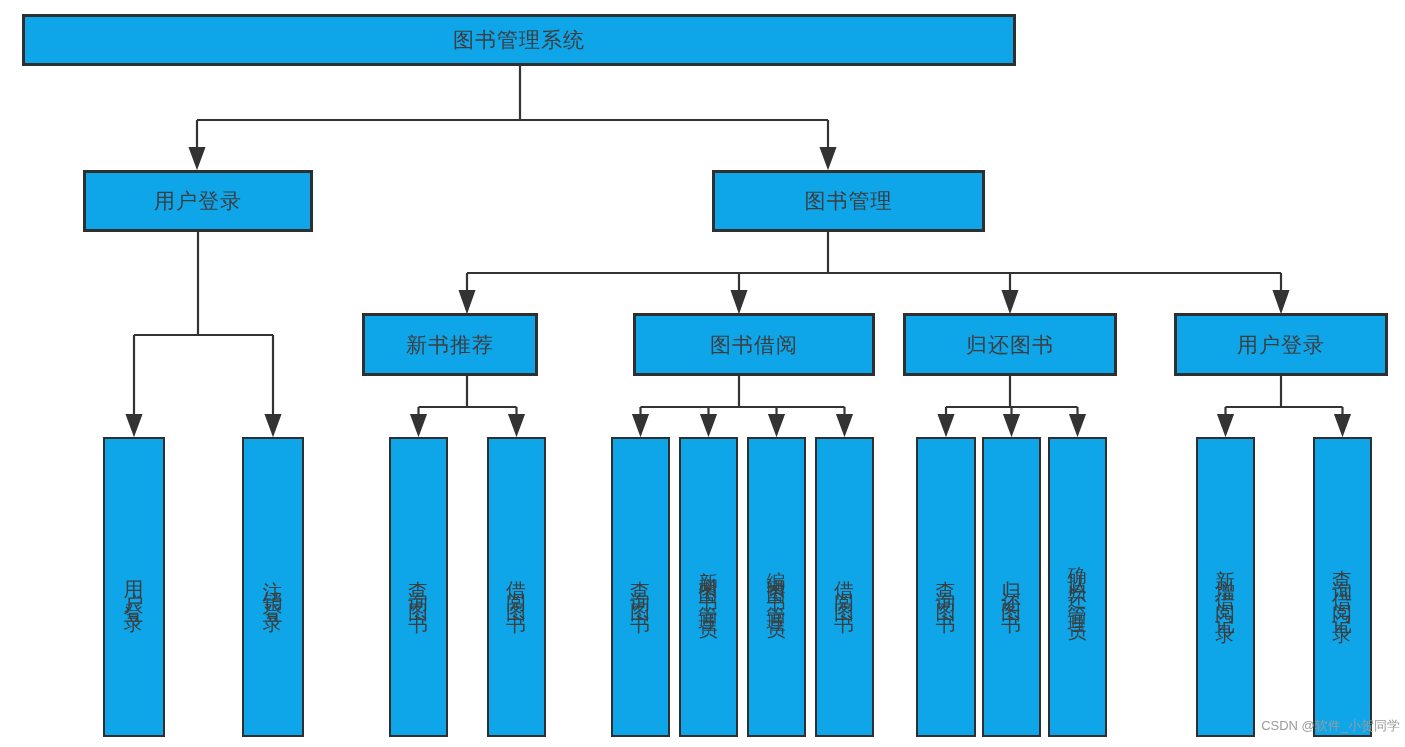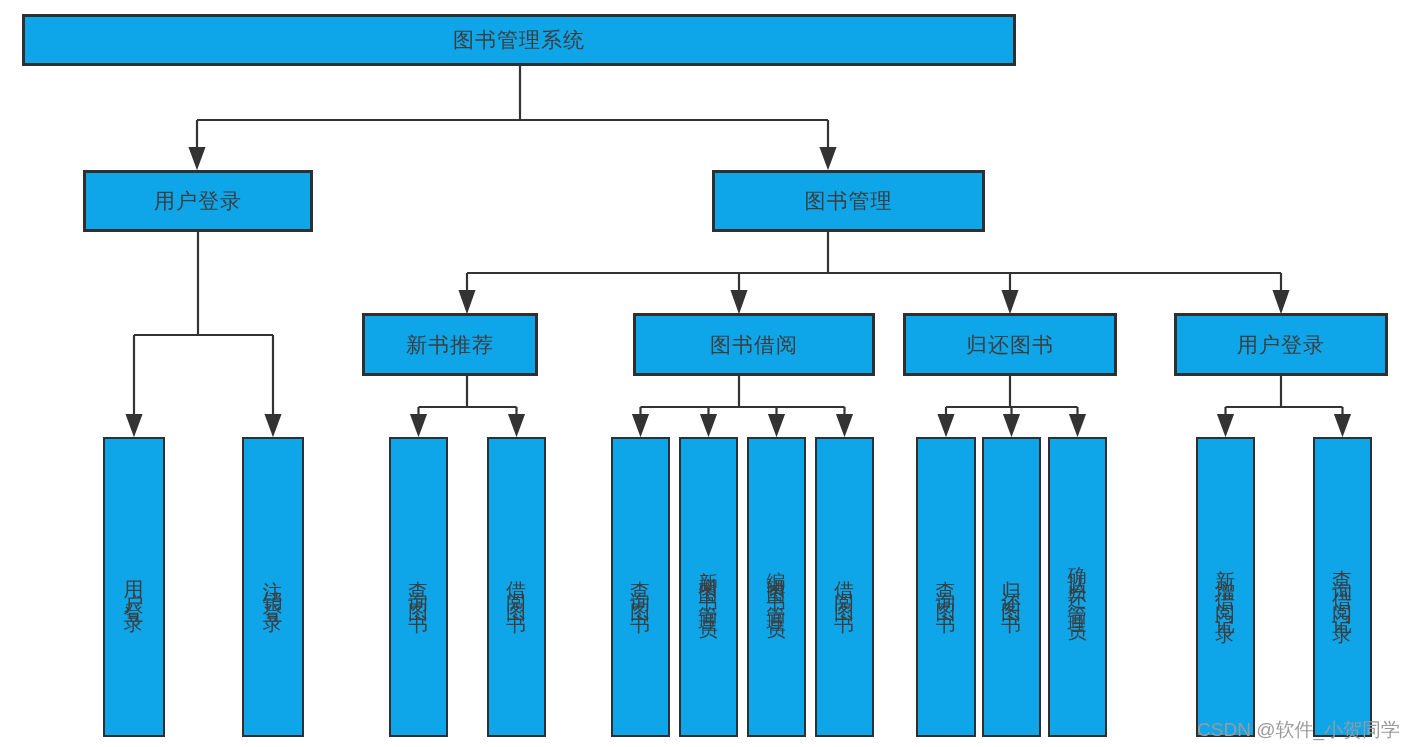--- a/index.html
+++ b/index.html
@@ -43,21 +43,21 @@
     font-size: 20px;
     letter-spacing: 11px;
     line-height: 1;
     color: #3d3d3d;
   }
   #watermark {
     position: absolute;
     left: 1178px;
     top: 717px;
     width: 222px;
-    font-size: 19px;
+    font-size: 13px;
     color: #9b9b9b;
     white-space: nowrap;
     text-align: right;
   }
 </style>
 </head>
 <body>
 
 <div id="stage">
 

